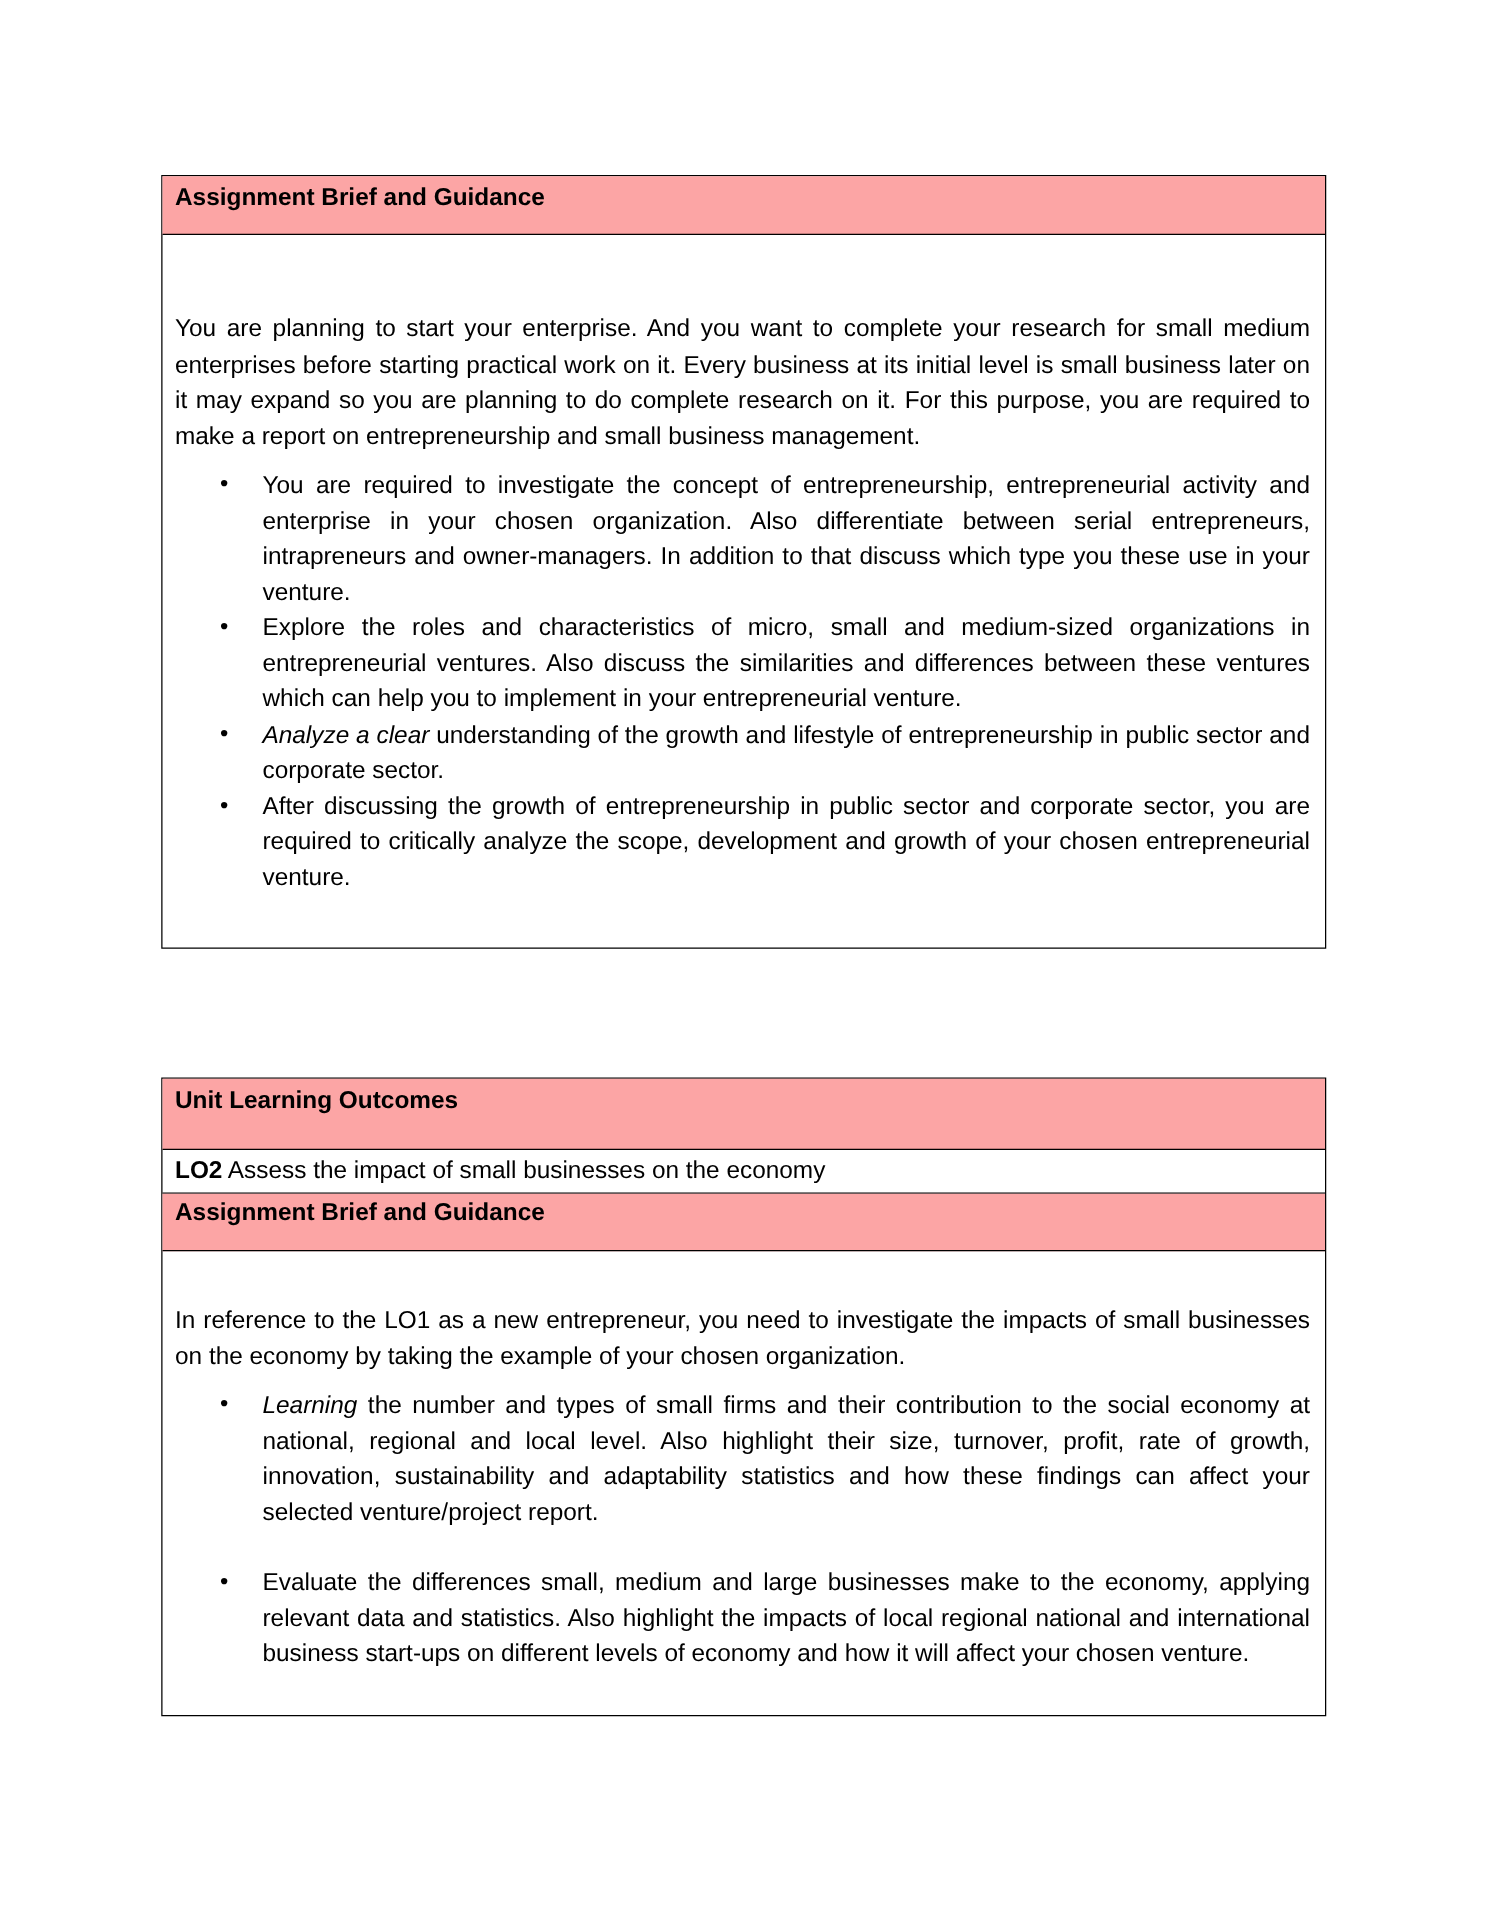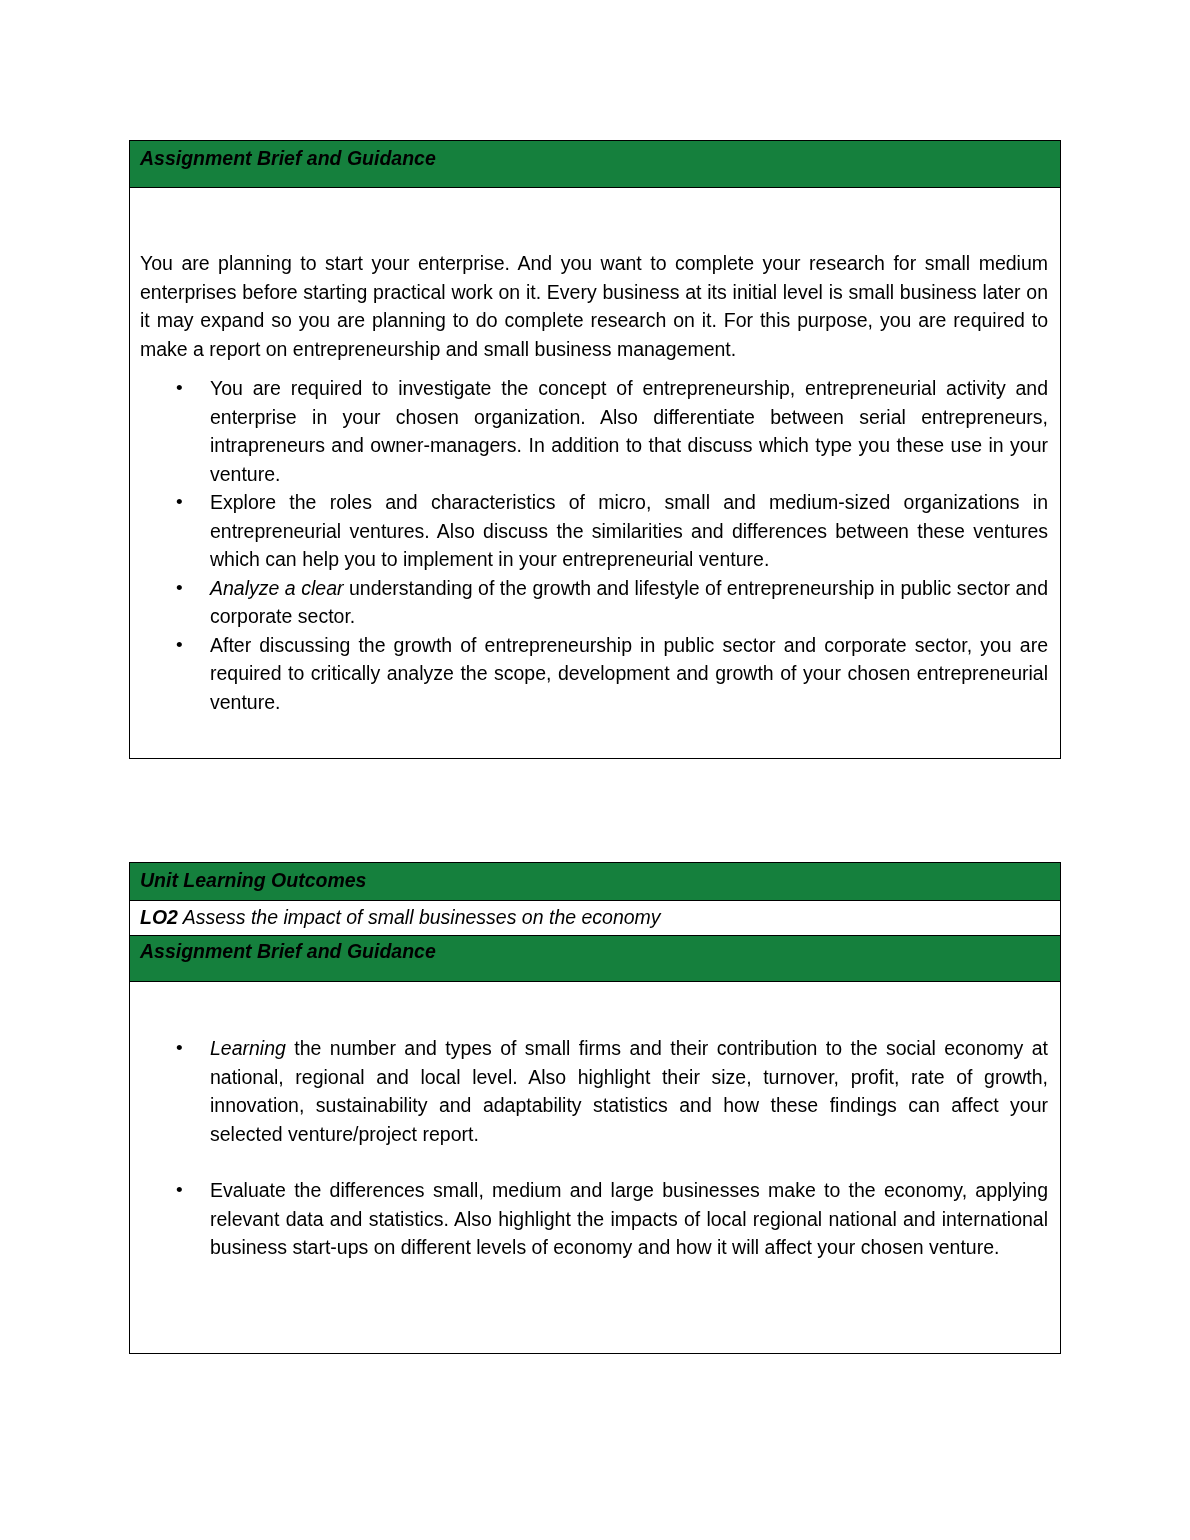--- a/index.html
+++ b/index.html
@@ -22,21 +22,21 @@
       box-sizing: border-box;
     }
     .row {
       border-bottom: 1px solid #000;
       box-sizing: border-box;
       padding: 4px 12px 0 10px;
       font-size: 19.5px;
       line-height: 28.5px;
     }
     .row:last-child { border-bottom: none; }
-    .shade { background: #15803d; font-style: italic; }
+    .shade { background: #fca5a5; }
     .bold { font-weight: bold; }
     .just { text-align: justify; }
     .para {
       text-align: justify;
       margin: 0;
     }
     ul.bullets {
       list-style: none;
       margin: 0;
       padding: 0;
@@ -78,30 +78,31 @@
       </li>
       <li>
         <span class="dot">•</span>
         <em></em><span>After discussing the growth of entrepreneurship in public sector and corporate sector, you are required to critically analyze the scope, development and growth of your chosen entrepreneurial venture.</span>
       </li>
     </ul>
   </div>
 </div>
 
 <div class="tbl" style="top:862px;">
-  <div class="row shade bold" style="height:38px; padding-top:3px;">
+  <div class="row shade bold" style="height:57px; padding-top:3px;">
     <span>Unit Learning Outcomes</span>
   </div>
-  <div class="row" style="height:35px; padding-top:2px;font-style:italic;">
+  <div class="row" style="height:35px; padding-top:2px;">
     <span class="bold">LO2</span><span> Assess the impact of small businesses on the economy</span>
   </div>
   <div class="row shade bold" style="height:46px; padding-top:1px;">
     <span>Assignment Brief and Guidance</span>
   </div>
   <div class="row" style="height:371px; padding-top:41px;">
+    <p class="para">In reference to the LO1 as a new entrepreneur, you need to investigate the impacts of small businesses on the economy by taking the example of your chosen organization.</p>
     <ul class="bullets" style="margin-top:11px;">
       <li>
         <span class="dot">•</span>
         <em>Learning</em><span> the number and types of small firms and their contribution to the social economy at national, regional and local level. Also highlight their size, turnover, profit, rate of growth, innovation, sustainability and adaptability statistics and how these findings can affect your selected venture/project report.</span>
       </li>
       <li style="margin-top:28px;">
         <span class="dot">•</span>
         <em></em><span>Evaluate the differences small, medium and large businesses make to the economy, applying relevant data and statistics. Also highlight the impacts of local regional national and international business start-ups on different levels of economy and how it will affect your chosen venture.</span>
       </li>
     </ul>

